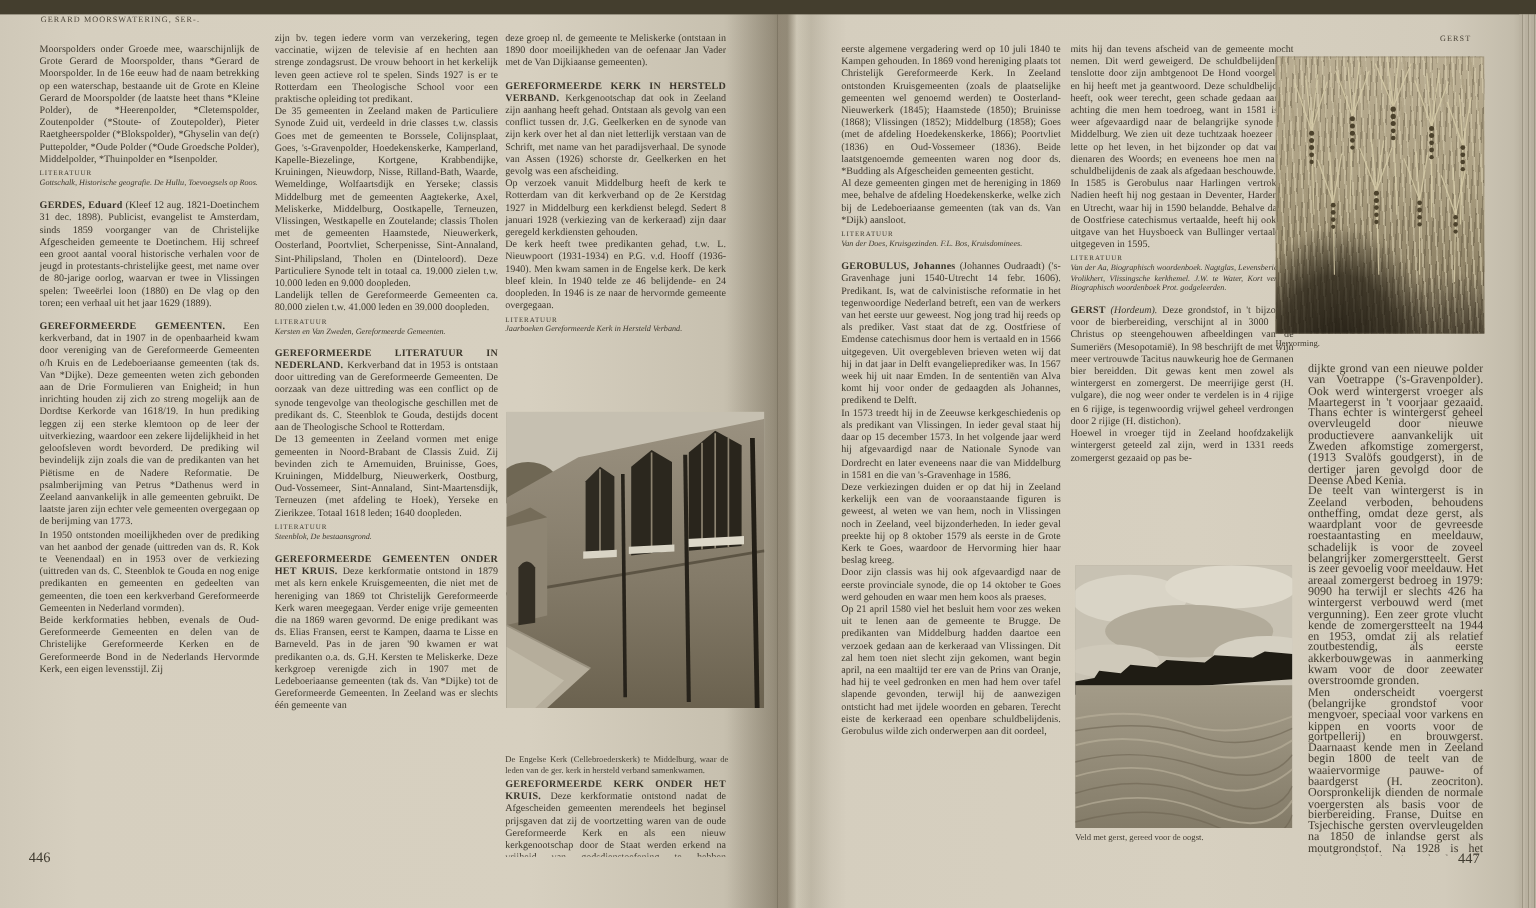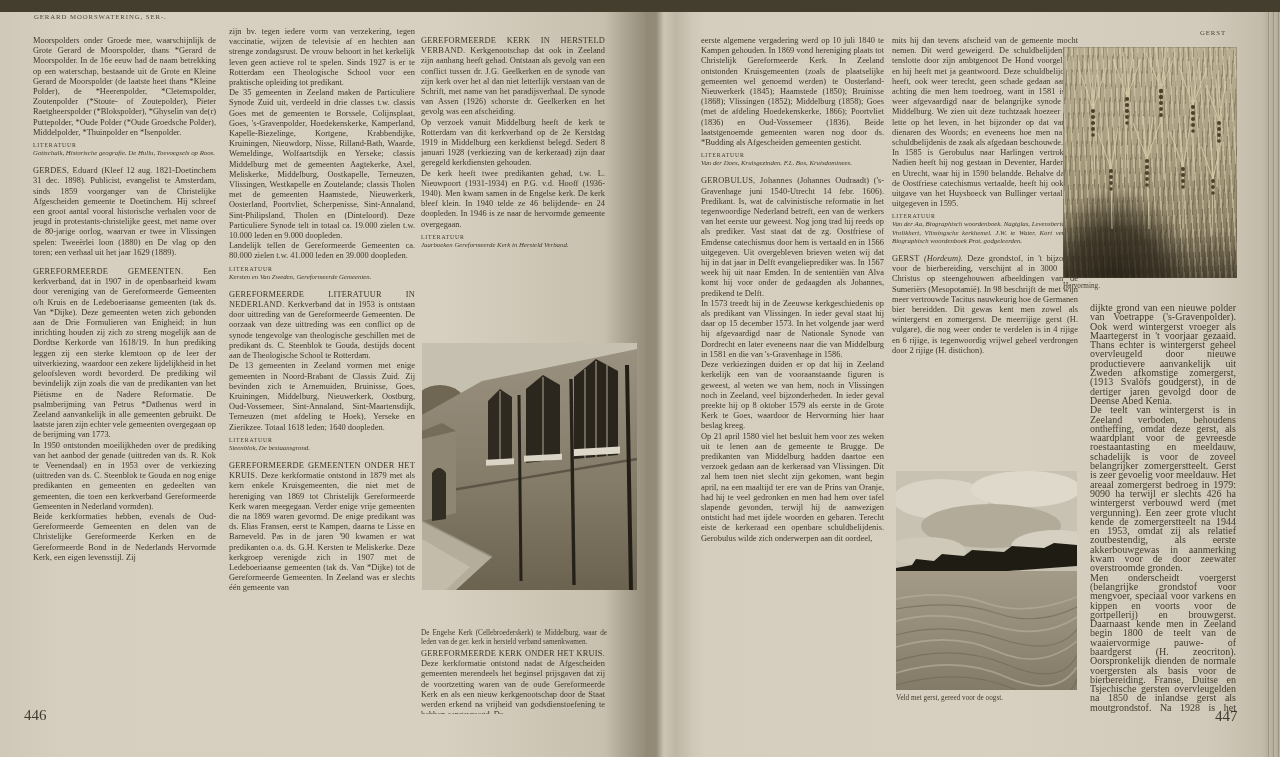--- a/index.html
+++ b/index.html
@@ -21,29 +21,29 @@
   .gutter{
     position:absolute;top:12px;bottom:0;left:606px;width:100px;pointer-events:none;
     background:linear-gradient(90deg,rgba(70,60,40,0) 0%,rgba(70,60,40,.18) 38%,rgba(70,60,40,.32) 50%,rgba(255,250,235,.12) 58%,rgba(70,60,40,.10) 70%,rgba(70,60,40,0) 100%);
   }
   .edge-stack{
     position:absolute;top:12px;bottom:0;right:0;width:14px;
     background:repeating-linear-gradient(90deg,#b9b1a0 0 2px,#978f7d 2px 3px,#c0b8a7 3px 5px);
     opacity:.8;
   }
   .runhead{position:absolute;font-size:6.8px;letter-spacing:.9px;color:#4c463a;}
-  .pagenum{position:absolute;font-size:15px;color:#3f3a2f;}
+  .pagenum{position:absolute;font-size:12px;color:#3f3a2f;}
   .col{
     position:absolute;overflow:hidden;color:#3b362b;
     font-size:8.4px;line-height:10.2px;text-align:justify;text-align-last:left;
   }
   .col.narrow{font-size:10px;line-height:9.3px;color:#403a2e;}
   .blk{margin:0;}
   .blk.entry{margin-top:9px;}
-  .blk .lead{font-weight:normal;letter-spacing:.2px;}
+  .blk .lead{font-weight:bold;letter-spacing:.2px;}
   .blk .lead-it{font-style:italic;}
   .blk.lit-label{font-size:5.8px;letter-spacing:.8px;margin-top:3px;line-height:8px;}
   .blk.lit{font-size:6.8px;font-style:italic;line-height:8.2px;}
   .photo{position:absolute;box-shadow:0 0 0 1px rgba(90,82,66,.25) inset;}
   .photo svg{display:block;}
   .caption{
     position:absolute;font-size:7.2px;line-height:9px;color:#3f3a2f;
     text-align:justify;text-align-last:left;
   }
   .barley{
@@ -85,22 +85,23 @@
       <p class="blk body">Landelijk tellen de Gereformeerde Gemeenten ca. 80.000 zielen t.w. 41.000 leden en 39.000 doopleden.</p>
       <p class="blk lit-label">LITERATUUR</p>
       <p class="blk lit">Kersten en Van Zweden, Gereformeerde Gemeenten.</p>
       <p class="blk entry"><span class="lead">GEREFORMEERDE LITERATUUR IN NEDERLAND. </span>Kerkverband dat in 1953 is ontstaan door uittreding van de Gereformeerde Gemeenten. De oorzaak van deze uittreding was een conflict op de synode tengevolge van theologische geschillen met de predikant ds. C. Steenblok te Gouda, destijds docent aan de Theologische School te Rotterdam.</p>
       <p class="blk body">De 13 gemeenten in Zeeland vormen met enige gemeenten in Noord-Brabant de Classis Zuid. Zij bevinden zich te Arnemuiden, Bruinisse, Goes, Kruiningen, Middelburg, Nieuwerkerk, Oostburg, Oud-Vossemeer, Sint-Annaland, Sint-Maartensdijk, Terneuzen (met afdeling te Hoek), Yerseke en Zierikzee. Totaal 1618 leden; 1640 doopleden.</p>
       <p class="blk lit-label">LITERATUUR</p>
       <p class="blk lit">Steenblok, De bestaansgrond.</p>
       <p class="blk entry"><span class="lead">GEREFORMEERDE GEMEENTEN ONDER HET KRUIS. </span>Deze kerkformatie ontstond in 1879 met als kern enkele Kruisgemeenten, die niet met de hereniging van 1869 tot Christelijk Gereformeerde Kerk waren meegegaan. Verder enige vrije gemeenten die na 1869 waren gevormd. De enige predikant was ds. Elias Fransen, eerst te Kampen, daarna te Lisse en Barneveld. Pas in de jaren '90 kwamen er wat predikanten o.a. ds. G.H. Kersten te Meliskerke. Deze kerkgroep verenigde zich in 1907 met de Ledeboeriaanse gemeenten (tak ds. Van *Dijke) tot de Gereformeerde Gemeenten. In Zeeland was er slechts één gemeente van</p>
     </div>
   <div class="col" style="left:421px;top:27px;width:184px;height:313px;">
+      <p class="blk body">deze groep nl. de gemeente te Meliskerke (ontstaan in 1890 door moeilijkheden van de oefenaar Jan Vader met de Van Dijkiaanse gemeenten).</p>
       <p class="blk entry"><span class="lead">GEREFORMEERDE KERK IN HERSTELD VERBAND. </span>Kerkgenootschap dat ook in Zeeland zijn aanhang heeft gehad. Ontstaan als gevolg van een conflict tussen dr. J.G. Geelkerken en de synode van zijn kerk over het al dan niet letterlijk verstaan van de Schrift, met name van het paradijsverhaal. De synode van Assen (1926) schorste dr. Geelkerken en het gevolg was een afscheiding.</p>
-      <p class="blk body">Op verzoek vanuit Middelburg heeft de kerk te Rotterdam van dit kerkverband op de 2e Kerstdag 1919 in Middelburg een kerkdienst belegd. Sedert 8 januari 1928 (verkiezing van de kerkeraad) zijn daar geregeld kerkdiensten gehouden.</p>
+      <p class="blk body">Op verzoek vanuit Middelburg heeft de kerk te Rotterdam van dit kerkverband op de 2e Kerstdag 1927 in Middelburg een kerkdienst belegd. Sedert 8 januari 1928 (verkiezing van de kerkeraad) zijn daar geregeld kerkdiensten gehouden.</p>
       <p class="blk body">De kerk heeft twee predikanten gehad, t.w. L. Nieuwpoort (1931-1934) en P.G. v.d. Hooff (1936-1940). Men kwam samen in de Engelse kerk. De kerk bleef klein. In 1940 telde ze 46 belijdende- en 24 doopleden. In 1946 is ze naar de hervormde gemeente overgegaan.</p>
       <p class="blk lit-label">LITERATUUR</p>
       <p class="blk lit">Jaarboeken Gereformeerde Kerk in Hersteld Verband.</p>
     </div>
   <div class="col" style="left:421px;top:640px;width:184px;height:74px;">
       <p class="blk entry"><span class="lead">GEREFORMEERDE KERK ONDER HET KRUIS. </span>Deze kerkformatie ontstond nadat de Afgescheiden gemeenten merendeels het beginsel prijsgaven dat zij de voortzetting waren van de oude Gereformeerde Kerk en als een nieuw kerkgenootschap door de Staat werden erkend na vrijheid van godsdienstoefening te hebben aangevraagd. De</p>
     </div>
 
   <div class="photo" style="left:422px;top:343px;width:215px;height:247px;">
     <svg width="215" height="247" viewBox="0 0 215 247">
@@ -141,33 +142,36 @@
 
       <polygon points="0,178 70,214 34,247 0,247" fill="#b5ad9b"></polygon>
       <polygon points="0,196 48,224 24,247 0,247" fill="#c3bcaa"></polygon>
       <line x1="0" y1="178" x2="70" y2="214" stroke="#9a9280" stroke-width="1.5"></line>
     </svg>
   </div>
   <div class="caption" style="left:421px;top:597px;width:186px;height:30px;margin-top:32px;">De Engelse Kerk (Cellebroederskerk) te Middelburg, waar de leden van de ger. kerk in hersteld verband samenkwamen.</div>
 
   <div class="col" style="left:701px;top:36px;width:183px;height:678px;">
       <p class="blk body">eerste algemene vergadering werd op 10 juli 1840 te Kampen gehouden. In 1869 vond hereniging plaats tot Christelijk Gereformeerde Kerk. In Zeeland ontstonden Kruisgemeenten (zoals de plaatselijke gemeenten wel genoemd werden) te Oosterland-Nieuwerkerk (1845); Haamstede (1850); Bruinisse (1868); Vlissingen (1852); Middelburg (1858); Goes (met de afdeling Hoedekenskerke, 1866); Poortvliet (1836) en Oud-Vossemeer (1836). Beide laatstgenoemde gemeenten waren nog door ds. *Budding als Afgescheiden gemeenten gesticht.</p>
+      <p class="blk body">Al deze gemeenten gingen met de hereniging in 1869 mee, behalve de afdeling Hoedekenskerke, welke zich bij de Ledeboeriaanse gemeenten (tak van ds. Van *Dijk) aansloot.</p>
       <p class="blk lit-label">LITERATUUR</p>
       <p class="blk lit">Van der Does, Kruisgezinden. F.L. Bos, Kruisdominees.</p>
       <p class="blk entry"><span class="lead">GEROBULUS, Johannes </span>(Johannes Oudraadt) ('s-Gravenhage juni 1540-Utrecht 14 febr. 1606). Predikant. Is, wat de calvinistische reformatie in het tegenwoordige Nederland betreft, een van de werkers van het eerste uur geweest. Nog jong trad hij reeds op als prediker. Vast staat dat de zg. Oostfriese of Emdense catechismus door hem is vertaald en in 1566 uitgegeven. Uit overgebleven brieven weten wij dat hij in dat jaar in Delft evangelieprediker was. In 1567 week hij uit naar Emden. In de sententiën van Alva komt hij voor onder de gedaagden als Johannes, predikend te Delft.</p>
       <p class="blk body">In 1573 treedt hij in de Zeeuwse kerkgeschiedenis op als predikant van Vlissingen. In ieder geval staat hij daar op 15 december 1573. In het volgende jaar werd hij afgevaardigd naar de Nationale Synode van Dordrecht en later eveneens naar die van Middelburg in 1581 en die van 's-Gravenhage in 1586.</p>
       <p class="blk body">Deze verkiezingen duiden er op dat hij in Zeeland kerkelijk een van de vooraanstaande figuren is geweest, al weten we van hem, noch in Vlissingen noch in Zeeland, veel bijzonderheden. In ieder geval preekte hij op 8 oktober 1579 als eerste in de Grote Kerk te Goes, waardoor de Hervorming hier haar beslag kreeg.</p>
+      <p class="blk body">Door zijn classis was hij ook afgevaardigd naar de eerste provinciale synode, die op 14 oktober te Goes werd gehouden en waar men hem koos als praeses.</p>
       <p class="blk body">Op 21 april 1580 viel het besluit hem voor zes weken uit te lenen aan de gemeente te Brugge. De predikanten van Middelburg hadden daartoe een verzoek gedaan aan de kerkeraad van Vlissingen. Dit zal hem toen niet slecht zijn gekomen, want begin april, na een maaltijd ter ere van de Prins van Oranje, had hij te veel gedronken en men had hem over tafel slapende gevonden, terwijl hij de aanwezigen ontsticht had met ijdele woorden en gebaren. Terecht eiste de kerkeraad een openbare schuldbelijdenis. Gerobulus wilde zich onderwerpen aan dit oordeel,</p>
     </div>
   <div class="col" style="left:892px;top:36px;width:186px;height:430px;">
       <p class="blk body">mits hij dan tevens afscheid van de gemeente mocht nemen. Dit werd geweigerd. De schuldbelijdenis is tenslotte door zijn ambtgenoot De Hond voorgelezen en hij heeft met ja geantwoord. Deze schuldbelijdenis heeft, ook weer terecht, geen schade gedaan aan de achting die men hem toedroeg, want in 1581 is hij weer afgevaardigd naar de belangrijke synode van Middelburg. We zien uit deze tuchtzaak hoezeer men lette op het leven, in het bijzonder op dat van de dienaren des Woords; en eveneens hoe men na een schuldbelijdenis de zaak als afgedaan beschouwde.</p>
       <p class="blk body">In 1585 is Gerobulus naar Harlingen vertrokken. Nadien heeft hij nog gestaan in Deventer, Harderwijk en Utrecht, waar hij in 1590 belandde. Behalve dat hij de Oostfriese catechismus vertaalde, heeft hij ook een uitgave van het Huysboeck van Bullinger vertaald en uitgegeven in 1595.</p>
       <p class="blk lit-label">LITERATUUR</p>
       <p class="blk lit">Van der Aa, Biographisch woordenboek. Nagtglas, Levensberichten. Vrolikhert, Vlissingsche kerkhemel. J.W. te Water, Kort verhaal. Biographisch woordenboek Prot. godgeleerden.</p>
       <p class="blk entry"><span class="lead">GERST </span><span class="lead-it">(Hordeum). </span>Deze grondstof, in 't bijzonder voor de bierbereiding, verschijnt al in 3000 voor Christus op steengehouwen afbeeldingen van de Sumeriërs (Mesopotamië). In 98 beschrijft de met wijn meer vertrouwde Tacitus nauwkeurig hoe de Germanen bier bereidden. Dit gewas kent men zowel als wintergerst en zomergerst. De meerrijige gerst (H. vulgare), die nog weer onder te verdelen is in 4 rijige en 6 rijige, is tegenwoordig vrijwel geheel verdrongen door 2 rijige (H. distichon).</p>
+      <p class="blk body">Hoewel in vroeger tijd in Zeeland hoofdzakelijk wintergerst geteeld zal zijn, werd in 1331 reeds zomergerst gezaaid op pas be-</p>
     </div>
   <div class="col narrow" style="left:1090px;top:303px;width:146px;height:410px;">
       <p class="blk body">dijkte grond van een nieuwe polder van Voetrappe ('s-Gravenpolder). Ook werd wintergerst vroeger als Maartegerst in 't voorjaar gezaaid. Thans echter is wintergerst geheel overvleugeld door nieuwe productievere aanvankelijk uit Zweden afkomstige zomergerst, (1913 Svalöfs goudgerst), in de dertiger jaren gevolgd door de Deense Abed Kenia.</p>
       <p class="blk body">De teelt van wintergerst is in Zeeland verboden, behoudens ontheffing, omdat deze gerst, als waardplant voor de gevreesde roestaantasting en meeldauw, schadelijk is voor de zoveel belangrijker zomergerstteelt. Gerst is zeer gevoelig voor meeldauw. Het areaal zomergerst bedroeg in 1979: 9090 ha terwijl er slechts 426 ha wintergerst verbouwd werd (met vergunning). Een zeer grote vlucht kende de zomergerstteelt na 1944 en 1953, omdat zij als relatief zoutbestendig, als eerste akkerbouwgewas in aanmerking kwam voor de door zeewater overstroomde gronden.</p>
       <p class="blk body">Men onderscheidt voergerst (belangrijke grondstof voor mengvoer, speciaal voor varkens en kippen en voorts voor de gortpellerij) en brouwgerst. Daarnaast kende men in Zeeland begin 1800 de teelt van de waaiervormige pauwe- of baardgerst (H. zeocriton). Oorspronkelijk dienden de normale voergersten als basis voor de bierbereiding. Franse, Duitse en Tsjechische gersten overvleugelden na 1850 de inlandse gerst als moutgrondstof. Na 1928 is het echter gelukt in eigen land goede brouwgerst te gaan telen. Bij de marktnoteringen ziet men dan ook beide categorieën – maalgerst en brouwgerst afzonderlijk geprijsd.</p>
       <p class="blk body">Brouwgerst vraagt grovere sortering en omdat men kleine zaden uitgeschoond moeten</p>
     </div>
 
   <div class="photo" style="left:896px;top:471px;width:181px;height:219px;">
     <svg width="181" height="219" viewBox="0 0 181 219">

